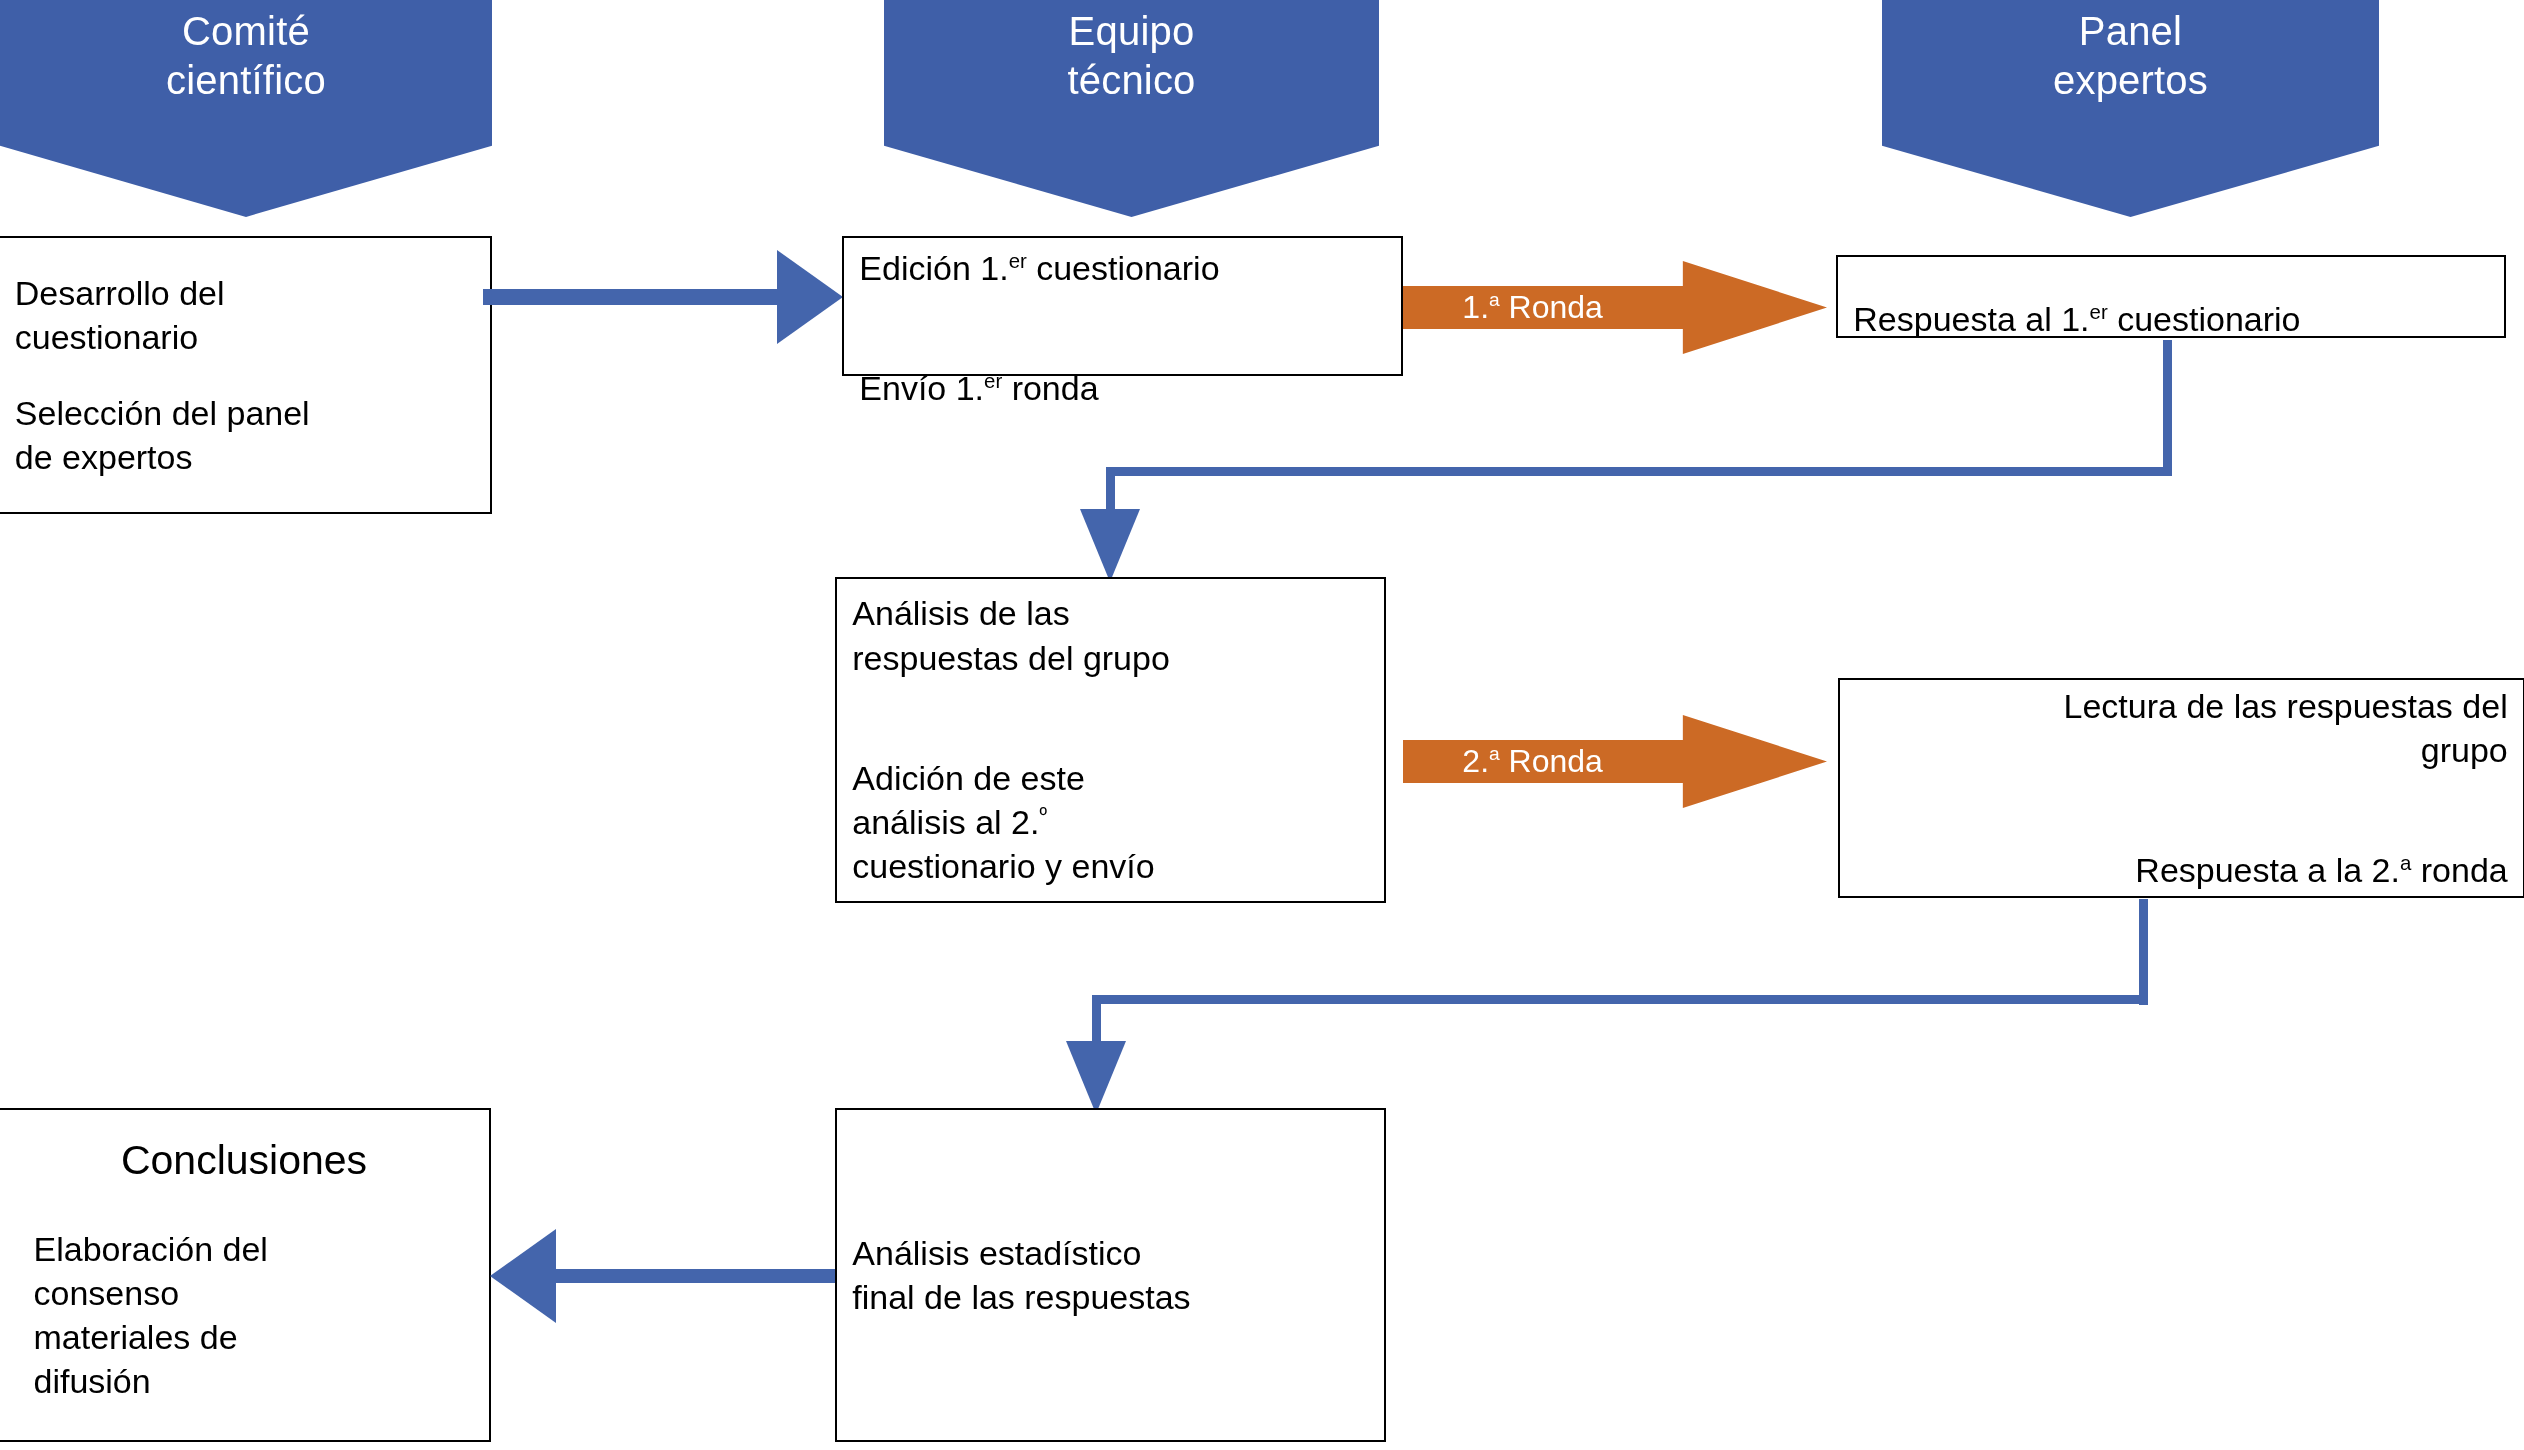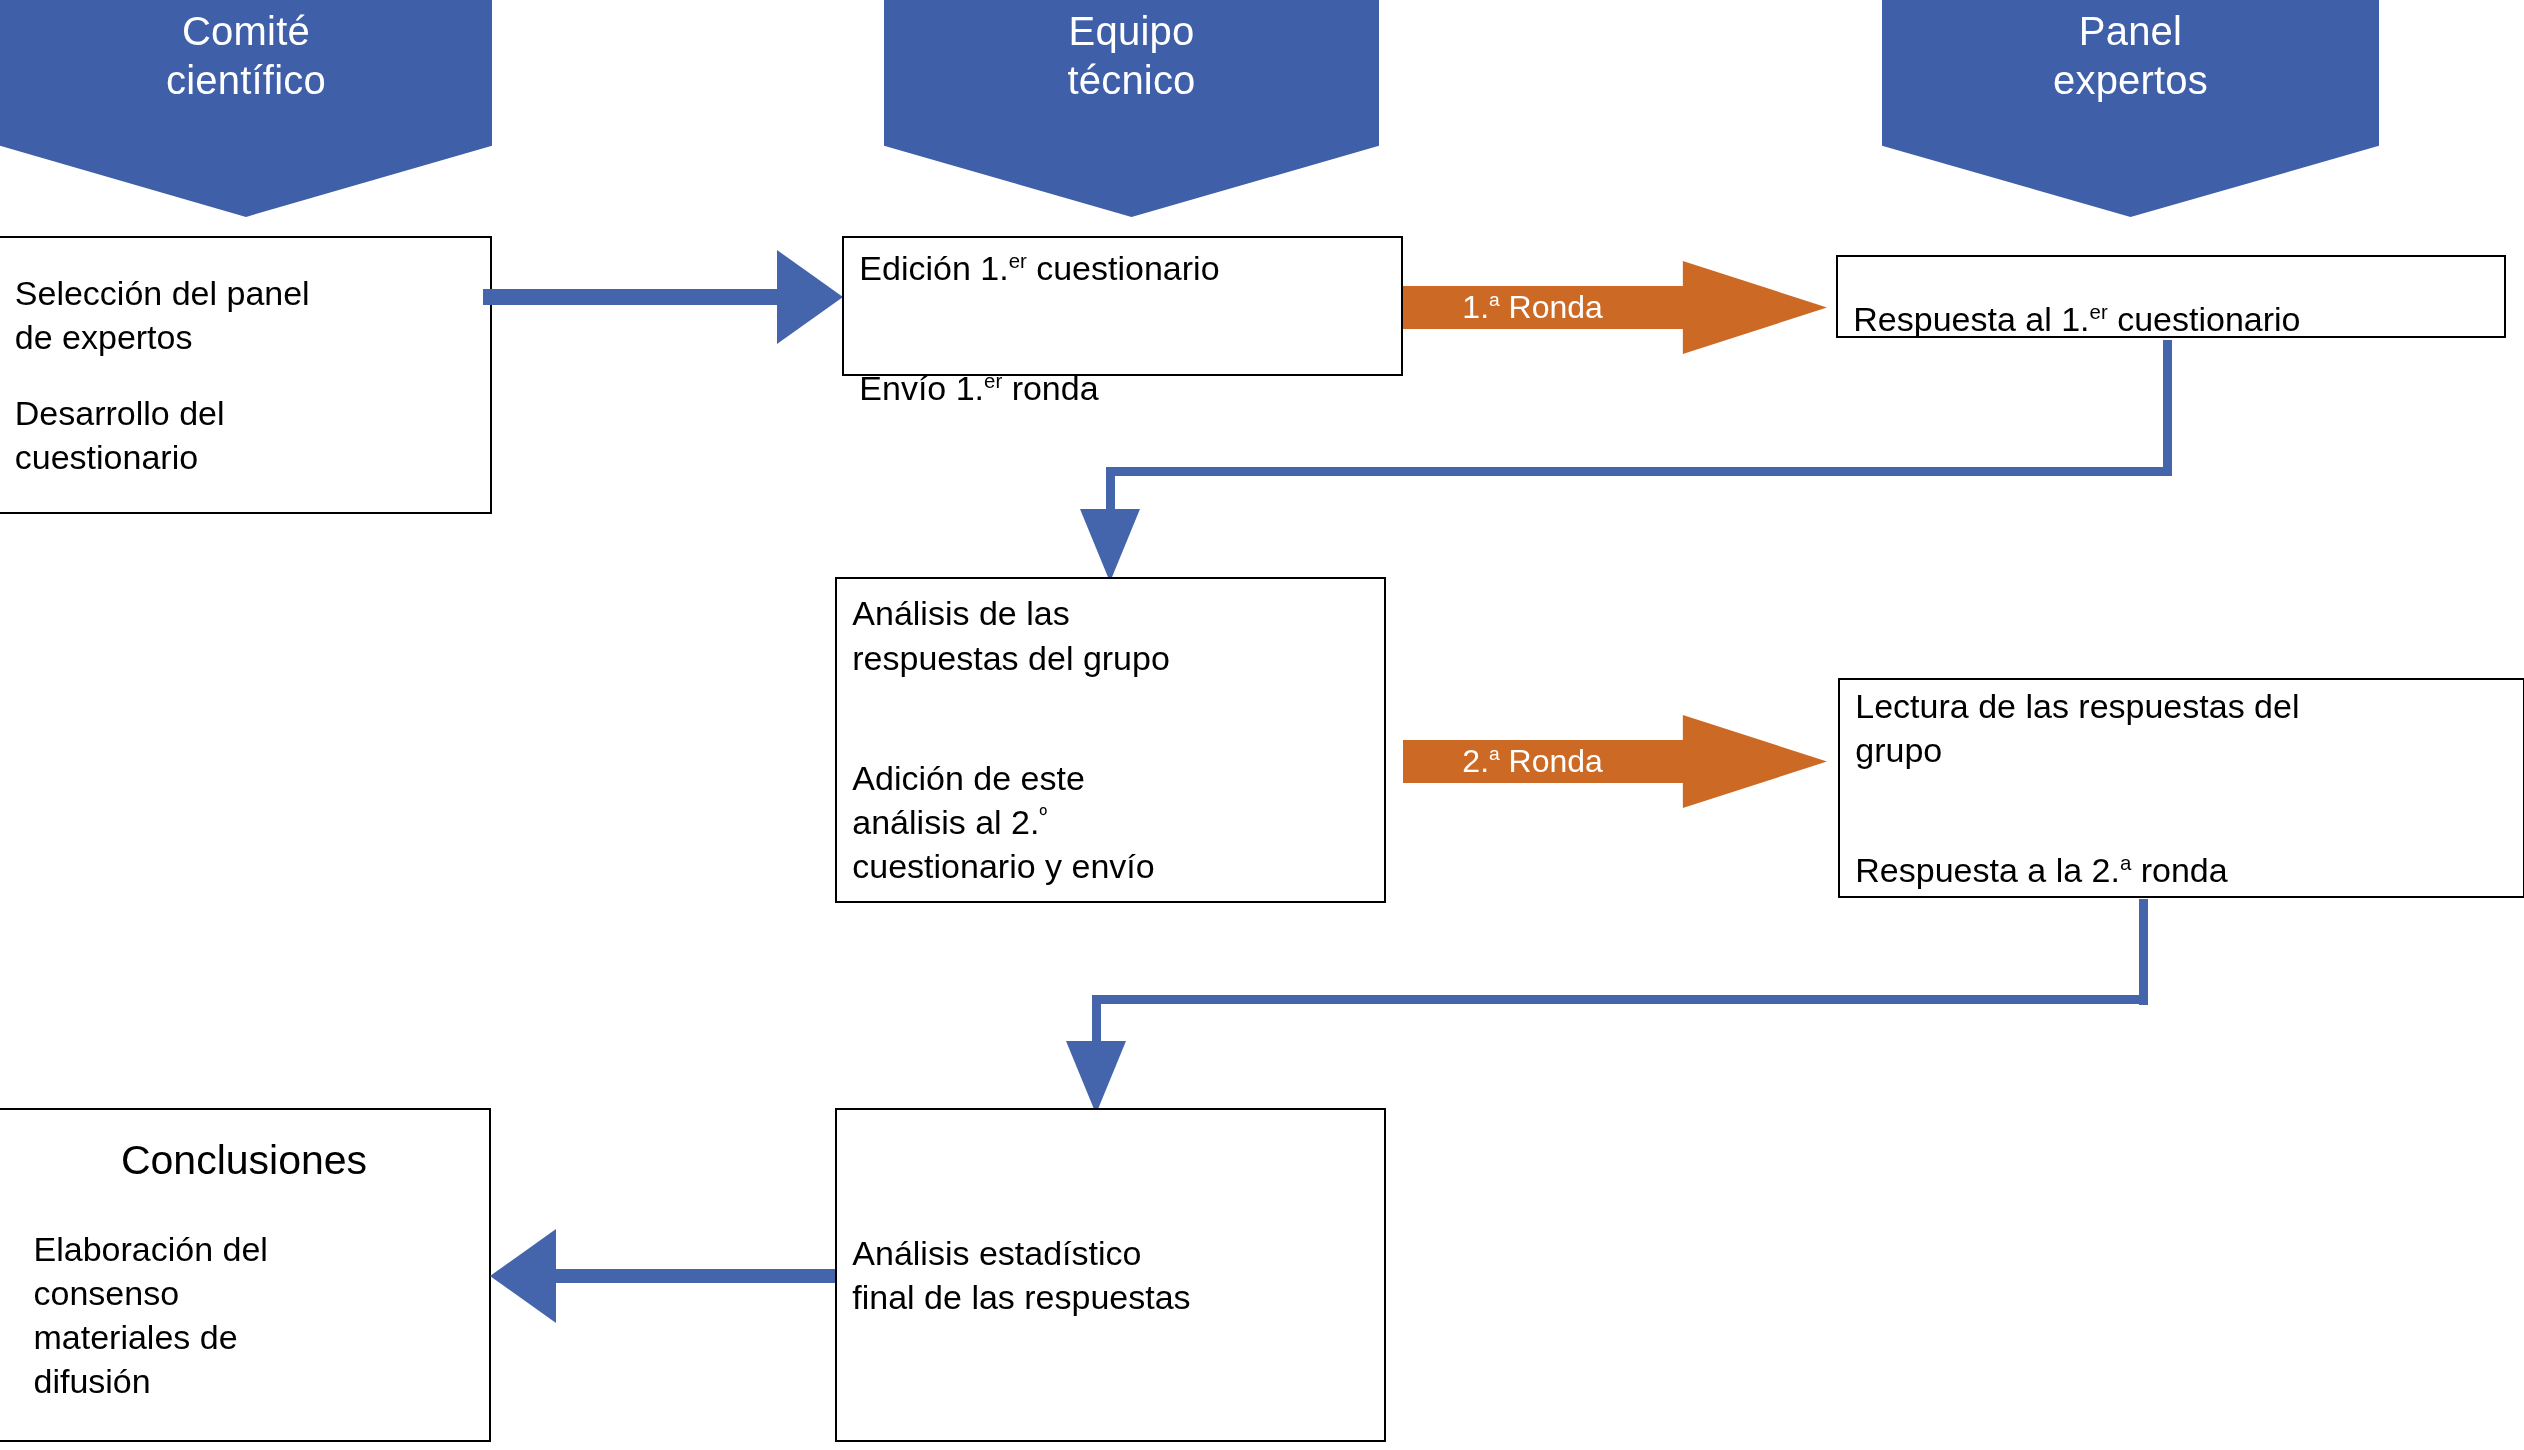--- a/index.html
+++ b/index.html
@@ -139,24 +139,24 @@
     <span class="banner-label">Equipo
 técnico</span>
   </div>
 
   <div class="banner" style="left:1882px; top:-5.1px; width:497px; height:222px;">
     <span class="banner-label">Panel
 expertos</span>
   </div>
 
   <div class="box" style="left:-2.5px; top:236px; width:494px; height:278px;">
+    <div class="box-text">Desarrollo del
+cuestionario</div>
     <div class="box-text">Selección del panel
 de expertos</div>
-    <div class="box-text">Desarrollo del
-cuestionario</div>
   </div>
 
   <div class="arrow-h" style="left:483px; top:297px; width:360px;">
     <div class="arrow-shaft" style="left:0px; top:-7.6px; width:297px; height:15.3px;"></div>
     <div class="arrow-head head-right" style="left:294px; top:-47px;"></div>
   </div>
 
   <div class="box" style="left:842px; top:236px; width:561px; height:140px;">
     <div class="box-text">
       <span>Edición 1.</span><sup>er</sup><span> cuestionario</span>
@@ -194,21 +194,21 @@
 cuestionario y envío</span>
     </div>
   </div>
 
   <div class="orange-arrow" style="left:1403px; top:715px; width:424px; height:93px;">
     <span class="orange-label">
       <span>2.</span><sup>a</sup><span> Ronda</span>
     </span>
   </div>
 
-  <div class="box" style="left:1838px; top:678px; width:687px; height:220px;">
+  <div class="box" style="left:1838px; top:678px; width:687px; height:220px;text-align:right;">
     <div class="box-text">Lectura de las respuestas del
 grupo</div>
     <div class="box-text">
       <span>Respuesta a la 2.</span><sup>a</sup><span> ronda</span>
     </div>
   </div>
 
   <div>
     <div class="seg" style="left:2139px; top:899px; width:9.3px; height:106px;"></div>
     <div class="seg" style="left:1092px; top:995px; width:1056px; height:9.3px;"></div>

